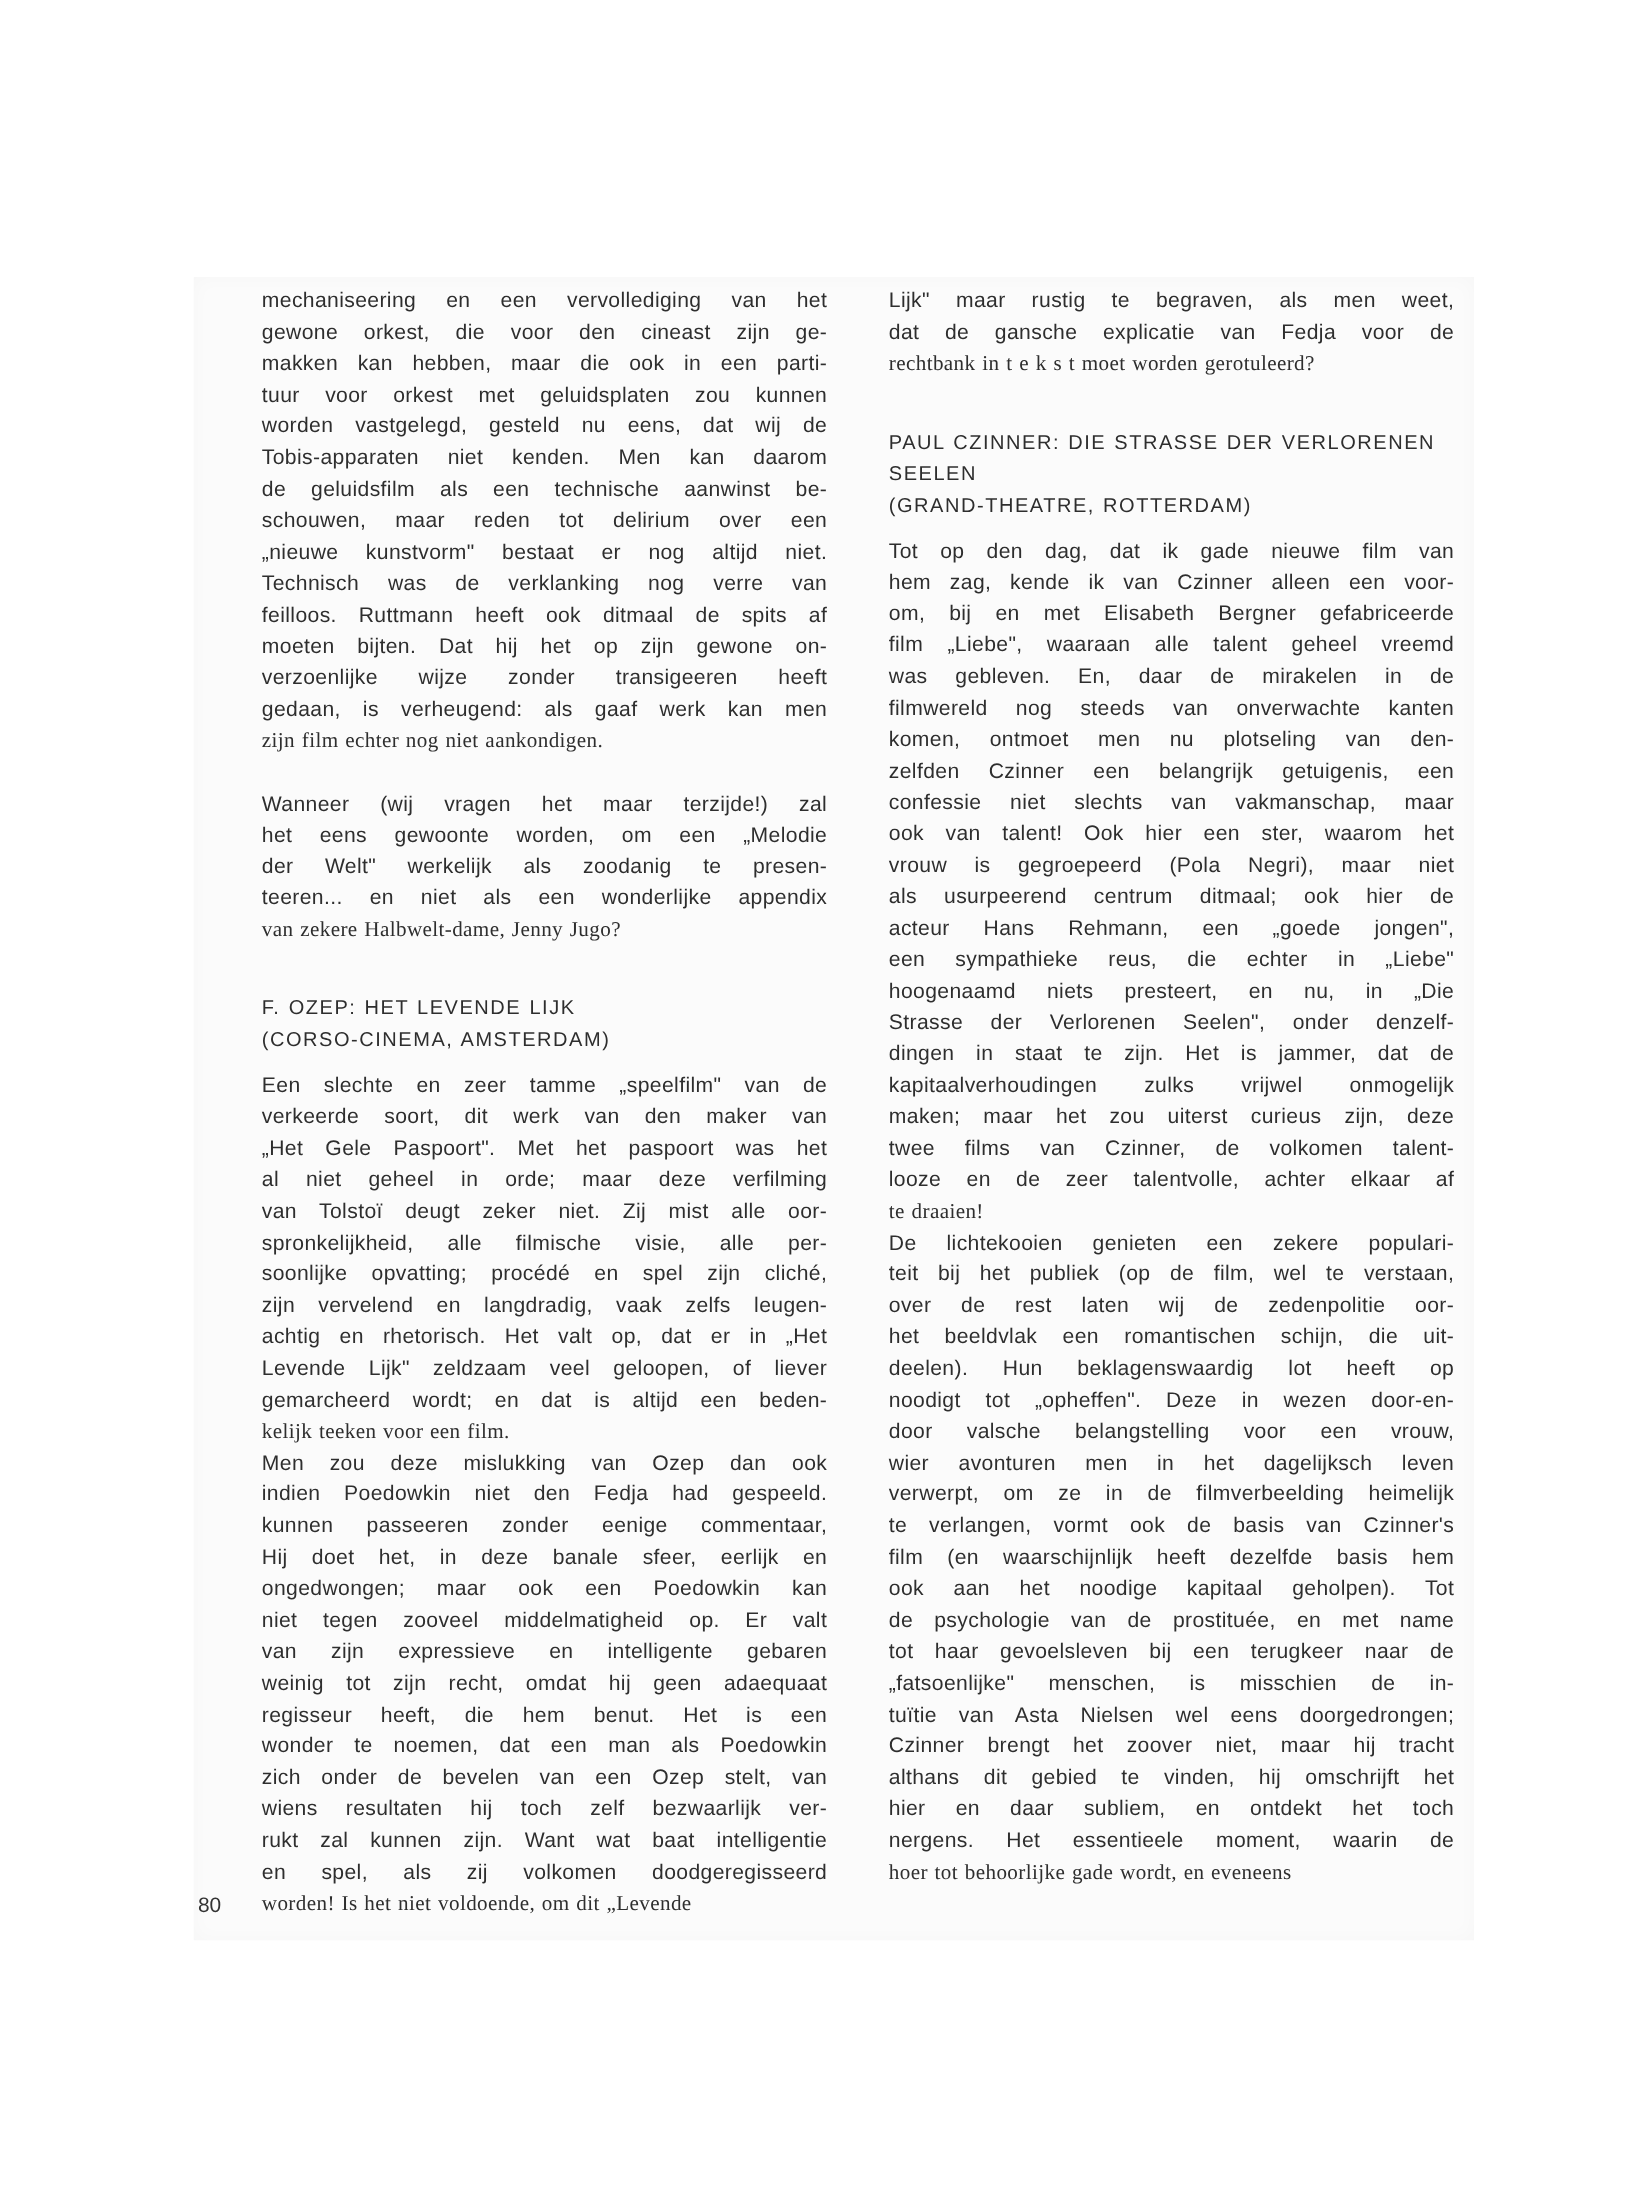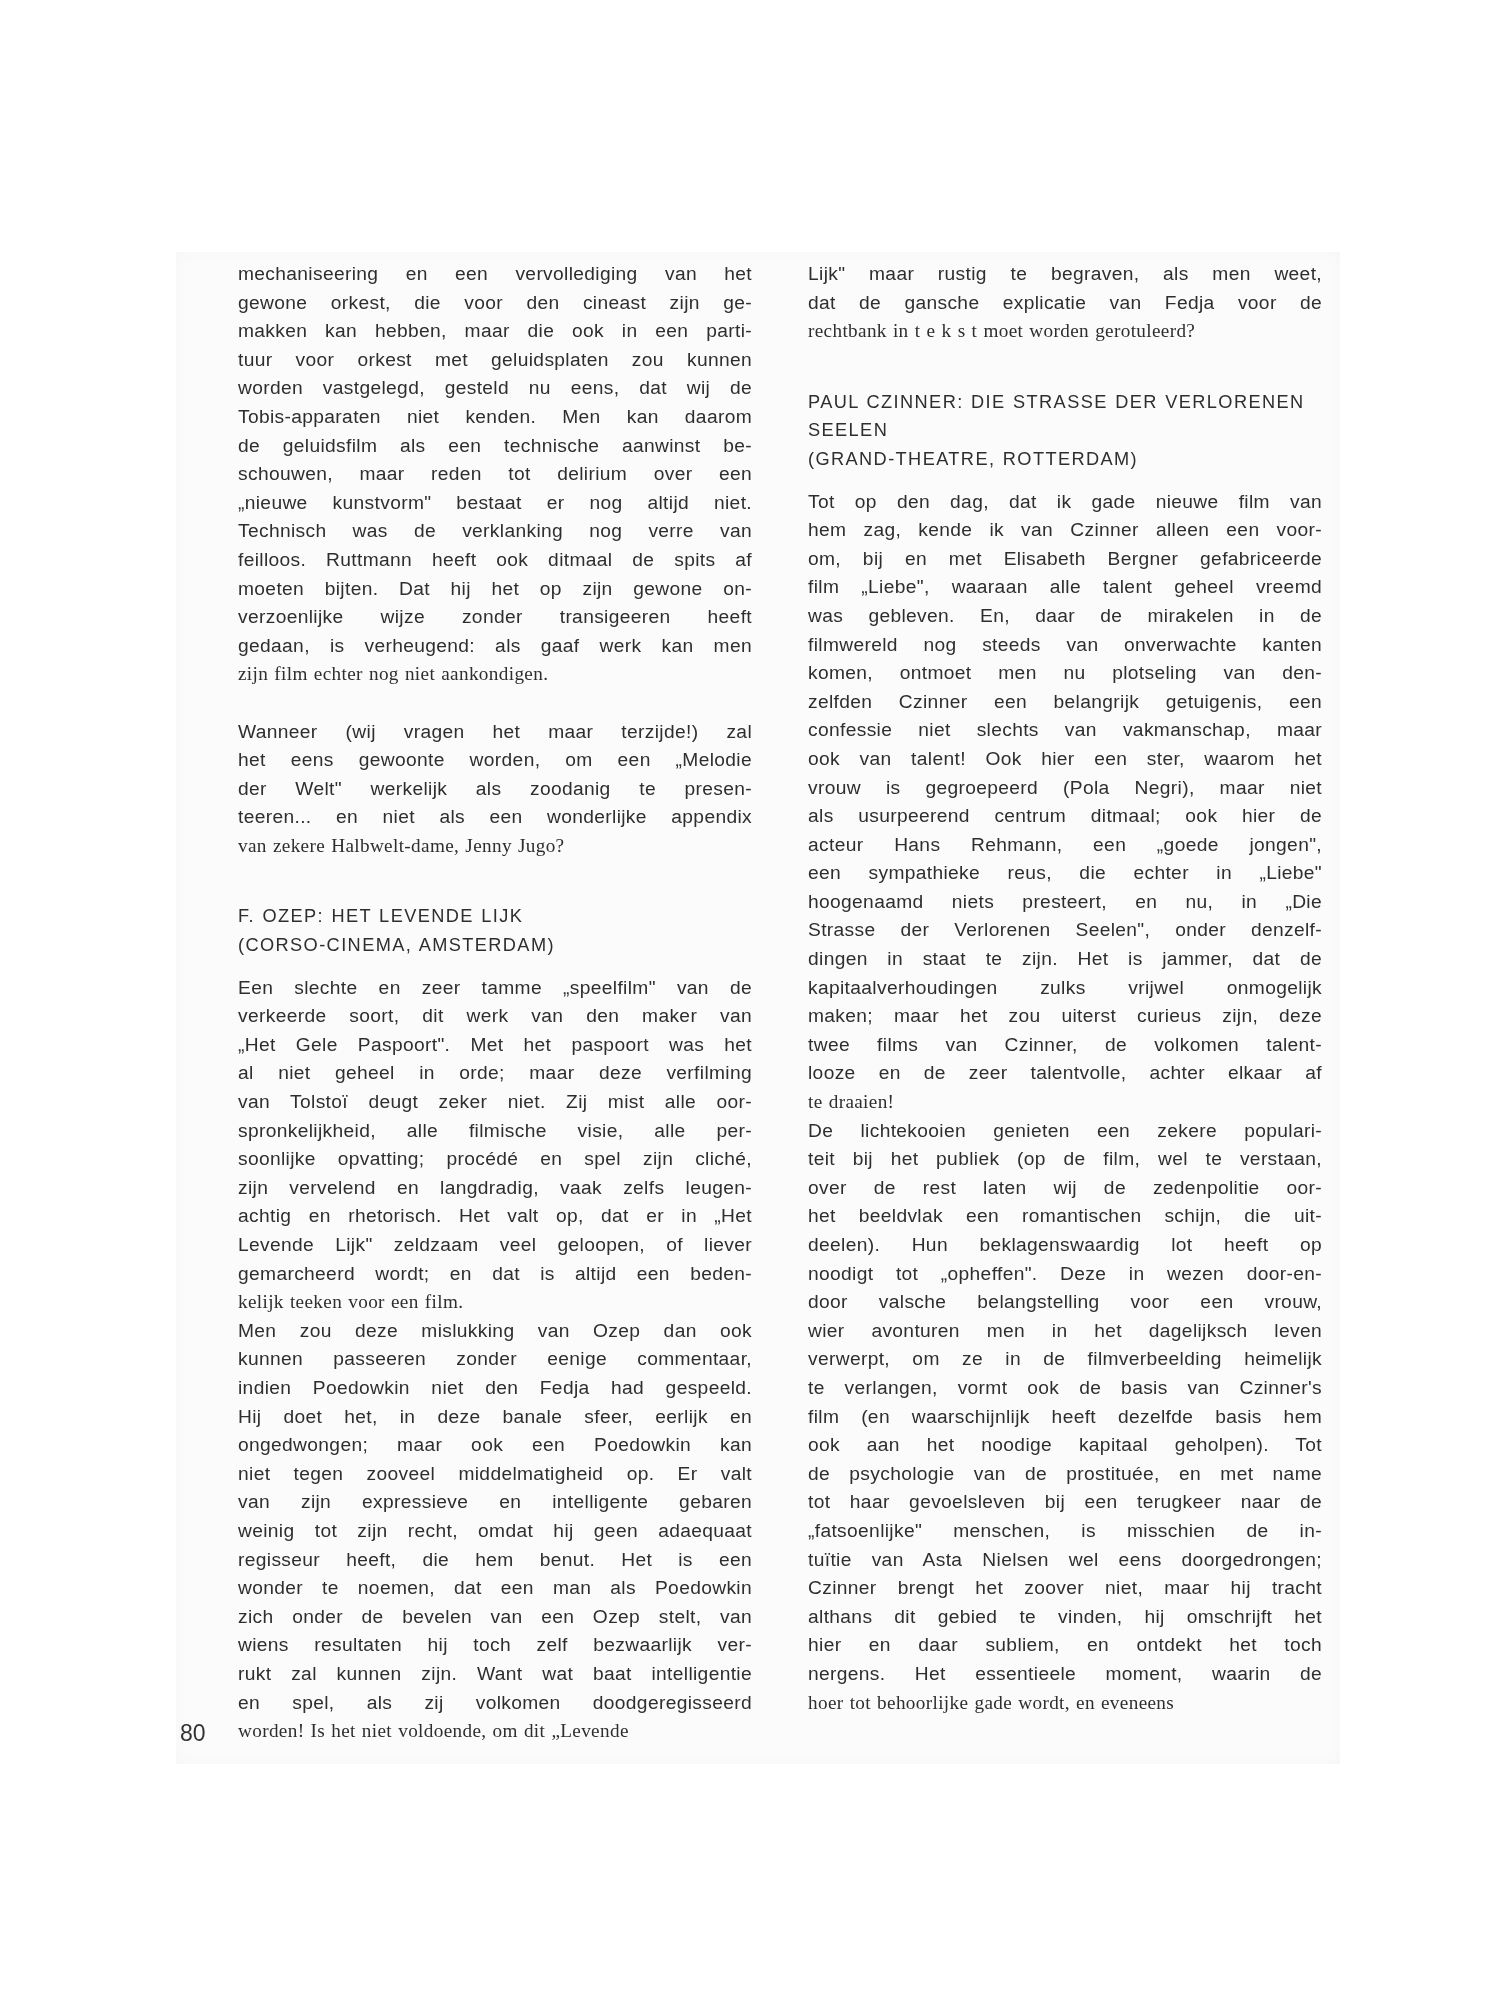--- a/index.html
+++ b/index.html
@@ -51,21 +51,21 @@
       display: block;
       white-space: nowrap;
       height: 28.6px;
       letter-spacing: 1.4px;
       font-size: 18.2px;
     }
     .page-number {
       position: absolute;
       left: 180px;
       top: 1719px;
-      font-size: 23px;
+      font-size: 19px;
       line-height: 28px;
       color: #333;
     }
   </style>
 </head>
 <body>
 
 <div class="scan"></div>
 
 <div class="column col-left">
@@ -109,22 +109,22 @@
       <span class="line">spronkelijkheid, alle filmische visie, alle per-</span>
       <span class="line">soonlijke opvatting; procédé en spel zijn cliché,</span>
       <span class="line">zijn vervelend en langdradig, vaak zelfs leugen-</span>
       <span class="line">achtig en rhetorisch. Het valt op, dat er in „Het</span>
       <span class="line">Levende Lijk" zeldzaam veel geloopen, of liever</span>
       <span class="line">gemarcheerd wordt; en dat is altijd een beden-</span>
       <span class="line last">kelijk teeken voor een film.</span>
     </div>
   <div>
       <span class="line">Men zou deze mislukking van Ozep dan ook</span>
+      <span class="line">indien Poedowkin niet den Fedja had gespeeld.</span>
       <span class="line">kunnen passeeren zonder eenige commentaar,</span>
-      <span class="line">indien Poedowkin niet den Fedja had gespeeld.</span>
       <span class="line">Hij doet het, in deze banale sfeer, eerlijk en</span>
       <span class="line">ongedwongen; maar ook een Poedowkin kan</span>
       <span class="line">niet tegen zooveel middelmatigheid op. Er valt</span>
       <span class="line">van zijn expressieve en intelligente gebaren</span>
       <span class="line">weinig tot zijn recht, omdat hij geen adaequaat</span>
       <span class="line">regisseur heeft, die hem benut. Het is een</span>
       <span class="line">wonder te noemen, dat een man als Poedowkin</span>
       <span class="line">zich onder de bevelen van een Ozep stelt, van</span>
       <span class="line">wiens resultaten hij toch zelf bezwaarlijk ver-</span>
       <span class="line">rukt zal kunnen zijn. Want wat baat intelligentie</span>

